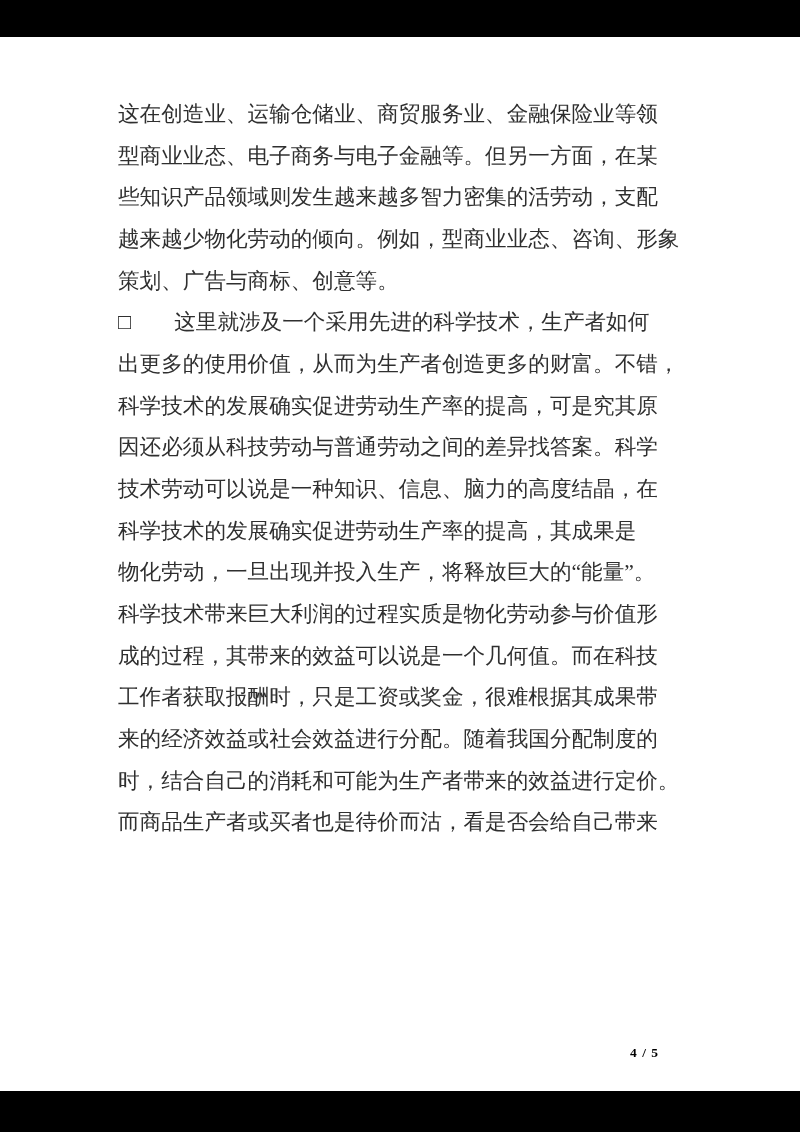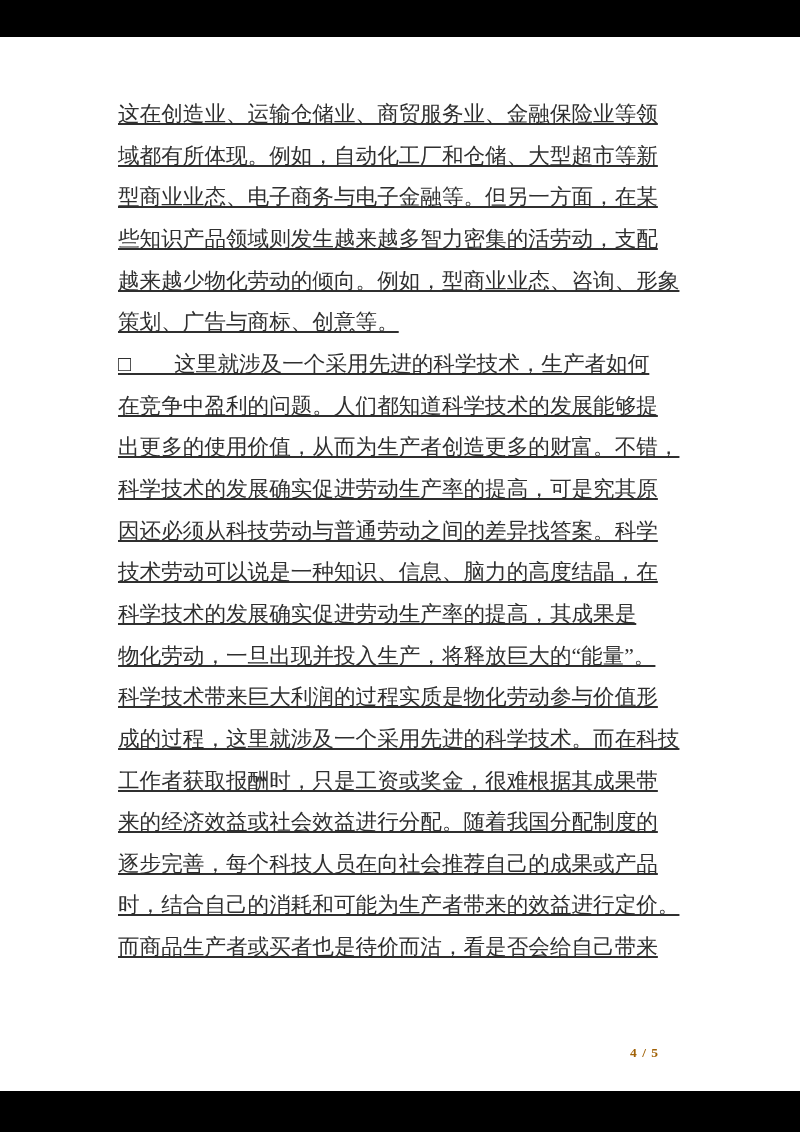--- a/index.html
+++ b/index.html
@@ -31,68 +31,65 @@
     height: 1054px;
     background: #ffffff;
   }
   .text-block {
     position: absolute;
     left: 118px;
     top: 57px; 
     width: 546px;
     color: #2f2f2f;
   }
-  .paragraph { margin: 0; padding: 0; text-decoration: underline; }
+  .paragraph { margin: 0; padding: 0; }
   .line {
     font-size: 21.6px;
     line-height: 41.66px;
     height: 41.66px;
     white-space: nowrap;
     letter-spacing: 0;
   }
   .page-number {
     position: absolute;
     left: 630px;
     top: 1008px; 
     font-size: 13.5px;
     font-weight: bold;
-    color: #a16207;
+    color: #000000;
     letter-spacing: 1px;
     font-family: "Liberation Serif", "DejaVu Serif", serif;
   }
 </style>
 </head>
 <body>
 
 <div class="viewer-bar top"></div>
 
 <div class="doc-page">
   <div class="text-block">
       <div class="paragraph">
         <div class="line">这在创造业、运输仓储业、商贸服务业、金融保险业等领</div>
-        <div class="line">域都有所体现。例如，自动化工厂和仓储、大型超市等新</div>
         <div class="line">型商业业态、电子商务与电子金融等。但另一方面，在某</div>
         <div class="line">些知识产品领域则发生越来越多智力密集的活劳动，支配</div>
         <div class="line">越来越少物化劳动的倾向。例如，型商业业态、咨询、形象</div>
         <div class="line">策划、广告与商标、创意等。</div>
       </div>
       <div class="paragraph">
         <div class="line">□　　这里就涉及一个采用先进的科学技术，生产者如何</div>
-        <div class="line">在竞争中盈利的问题。人们都知道科学技术的发展能够提</div>
         <div class="line">出更多的使用价值，从而为生产者创造更多的财富。不错，</div>
         <div class="line">科学技术的发展确实促进劳动生产率的提高，可是究其原</div>
         <div class="line">因还必须从科技劳动与普通劳动之间的差异找答案。科学</div>
         <div class="line">技术劳动可以说是一种知识、信息、脑力的高度结晶，在</div>
         <div class="line">科学技术的发展确实促进劳动生产率的提高，其成果是</div>
         <div class="line">物化劳动，一旦出现并投入生产，将释放巨大的“能量”。</div>
         <div class="line">科学技术带来巨大利润的过程实质是物化劳动参与价值形</div>
-        <div class="line">成的过程，这里就涉及一个采用先进的科学技术。而在科技</div>
+        <div class="line">成的过程，其带来的效益可以说是一个几何值。而在科技</div>
         <div class="line">工作者获取报酬时，只是工资或奖金，很难根据其成果带</div>
         <div class="line">来的经济效益或社会效益进行分配。随着我国分配制度的</div>
-        <div class="line">逐步完善，每个科技人员在向社会推荐自己的成果或产品</div>
         <div class="line">时，结合自己的消耗和可能为生产者带来的效益进行定价。</div>
         <div class="line">而商品生产者或买者也是待价而沽，看是否会给自己带来</div>
       </div>
     </div>
   <div class="page-number">4 / 5</div>
 </div>
 
 <div class="viewer-bar bottom"></div>
 
 </body></html>

